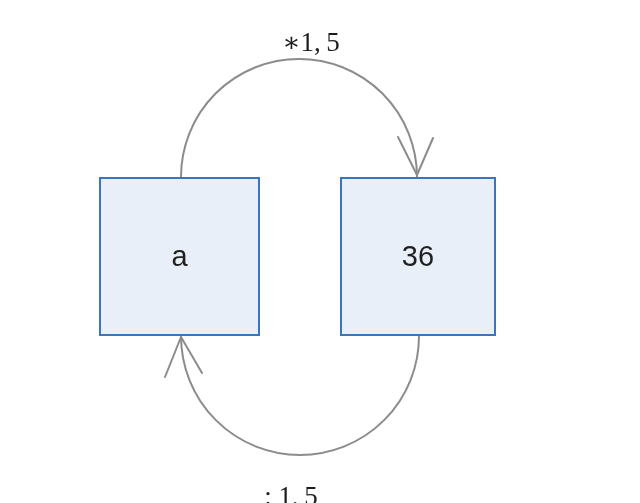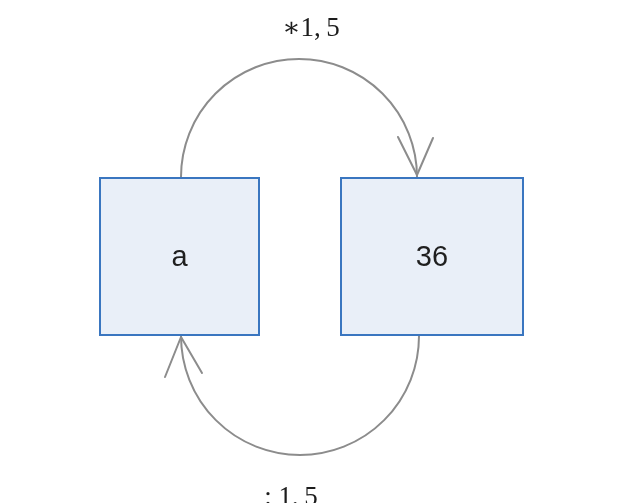--- a/index.html
+++ b/index.html
@@ -27,37 +27,37 @@
     width: 161px;
     height: 159px;
     top: 177px;
     background: #e9eff8;
     border: 2px solid #3a76c0;
     display: flex;
     align-items: center;
     justify-content: center;
   }
   .node-box.left  { left: 99px; }
-  .node-box.right { left: 340px; width: 184px; }
+  .node-box.right { left: 340px; width: 156px; }
   .node-label {
     font-family: "Liberation Sans", sans-serif;
     font-size: 29px;
     color: #1f1f1f;
     line-height: 1;
   }
   .edge-label {
     position: absolute;
     font-family: "Liberation Serif", "DejaVu Serif", serif;
     font-size: 27px;
     color: #1c1c1c;
     transform: translateX(-50%);
     white-space: pre;
     line-height: 1.1;
   }
-  .edge-label.top    { left: 311px; top: 13px; }
+  .edge-label.top    { left: 311px; top: 28px; }
   .edge-label.bottom { left: 291px; top: 482px; }
 </style>
 </head>
 <body>
 
 <div class="canvas">
 
   <svg class="arrows-layer" width="640" height="503" viewBox="0 0 640 503">
     <path d="M 181 177 A 118 118 0 0 1 417 177" fill="none" stroke="#8c8c8c" stroke-width="2" stroke-linecap="round" stroke-linejoin="round"></path>
     <path d="M 398 137 L 417 175 L 433 138" fill="none" stroke="#8c8c8c" stroke-width="2" stroke-linecap="round" stroke-linejoin="round"></path>

